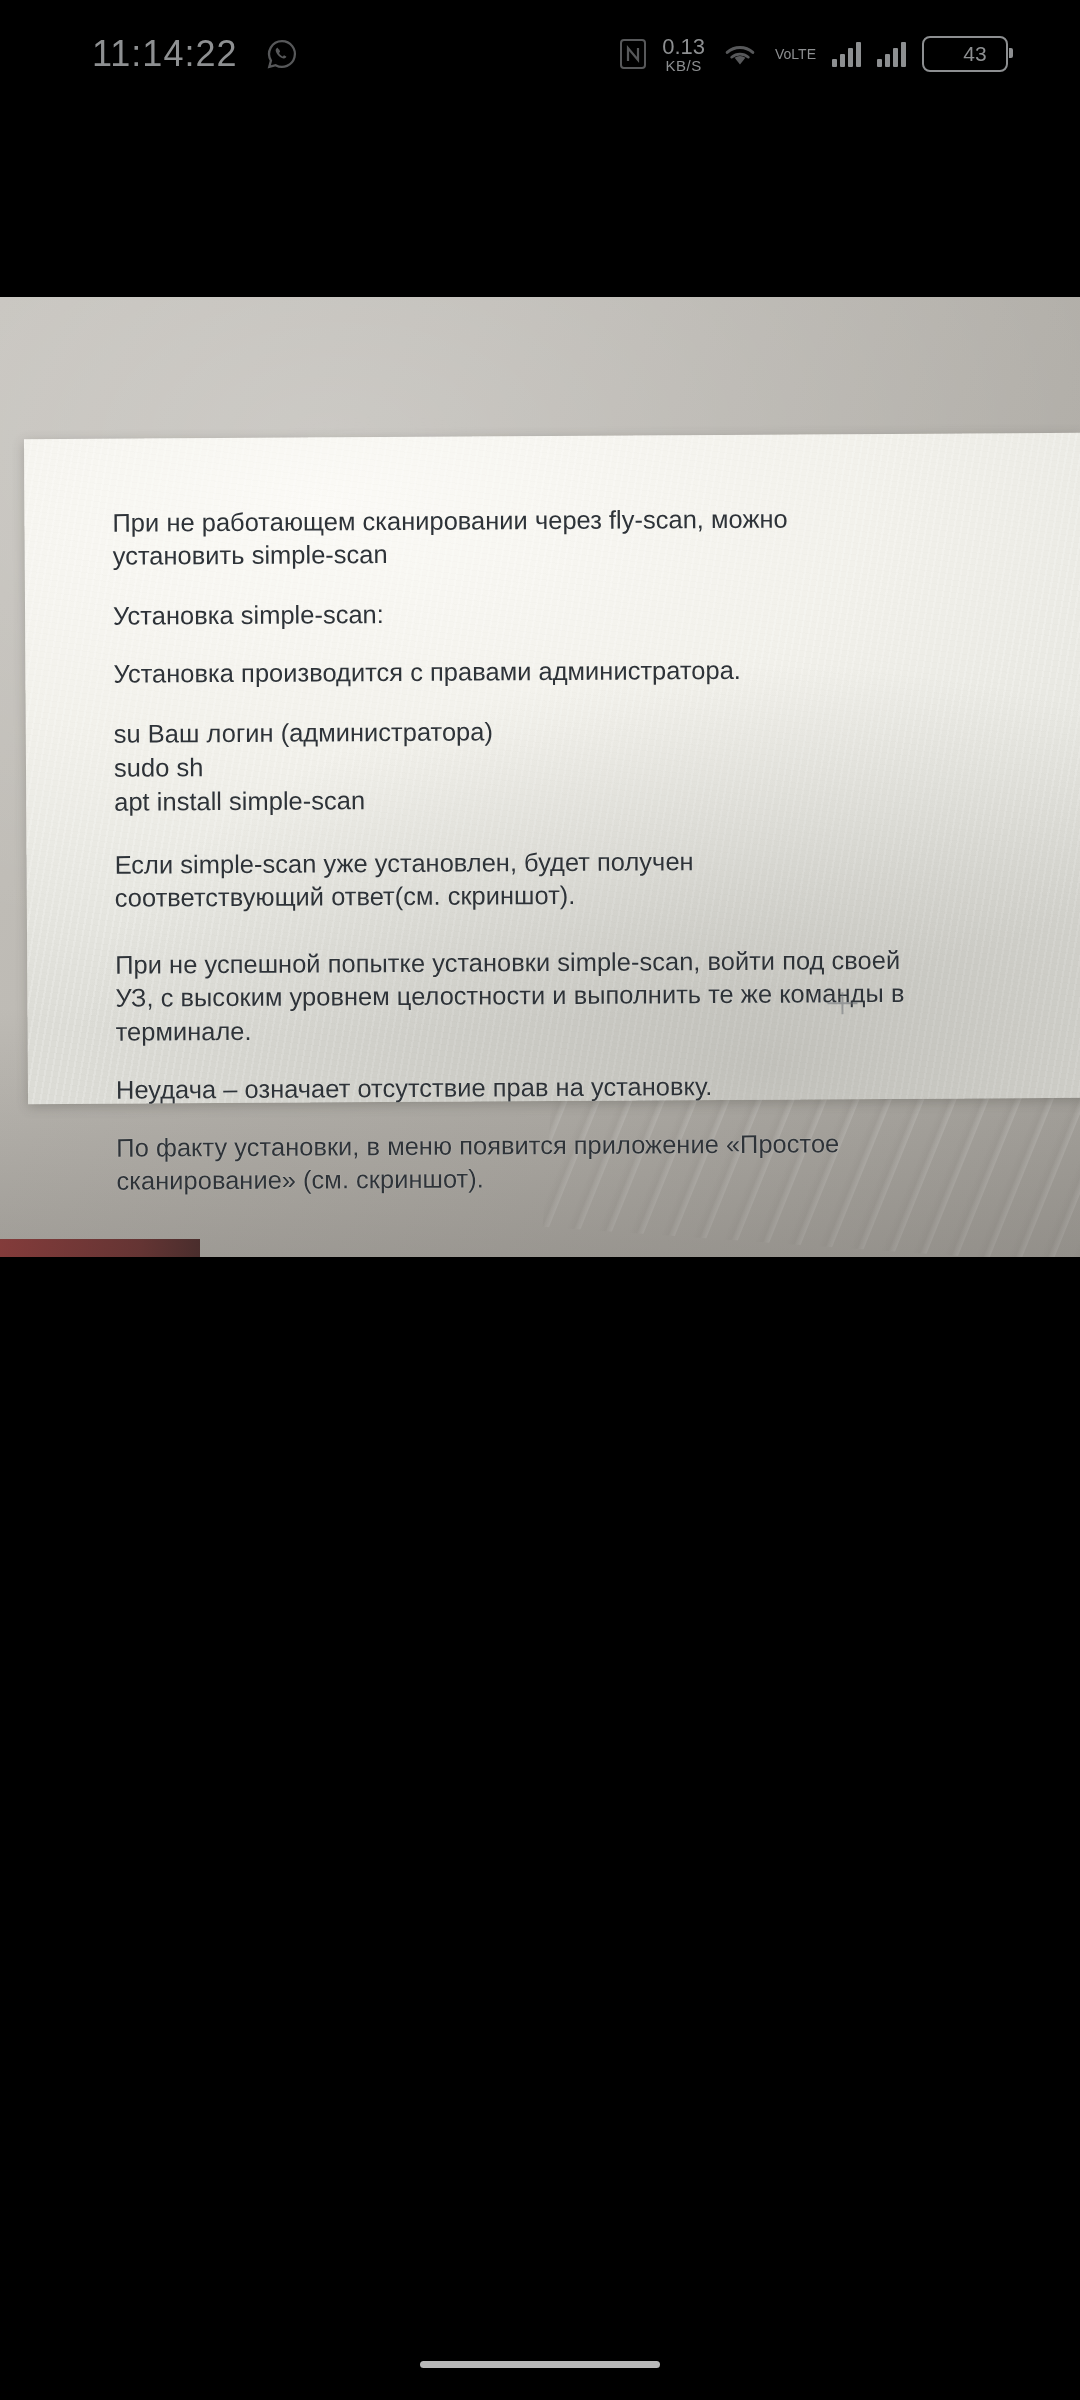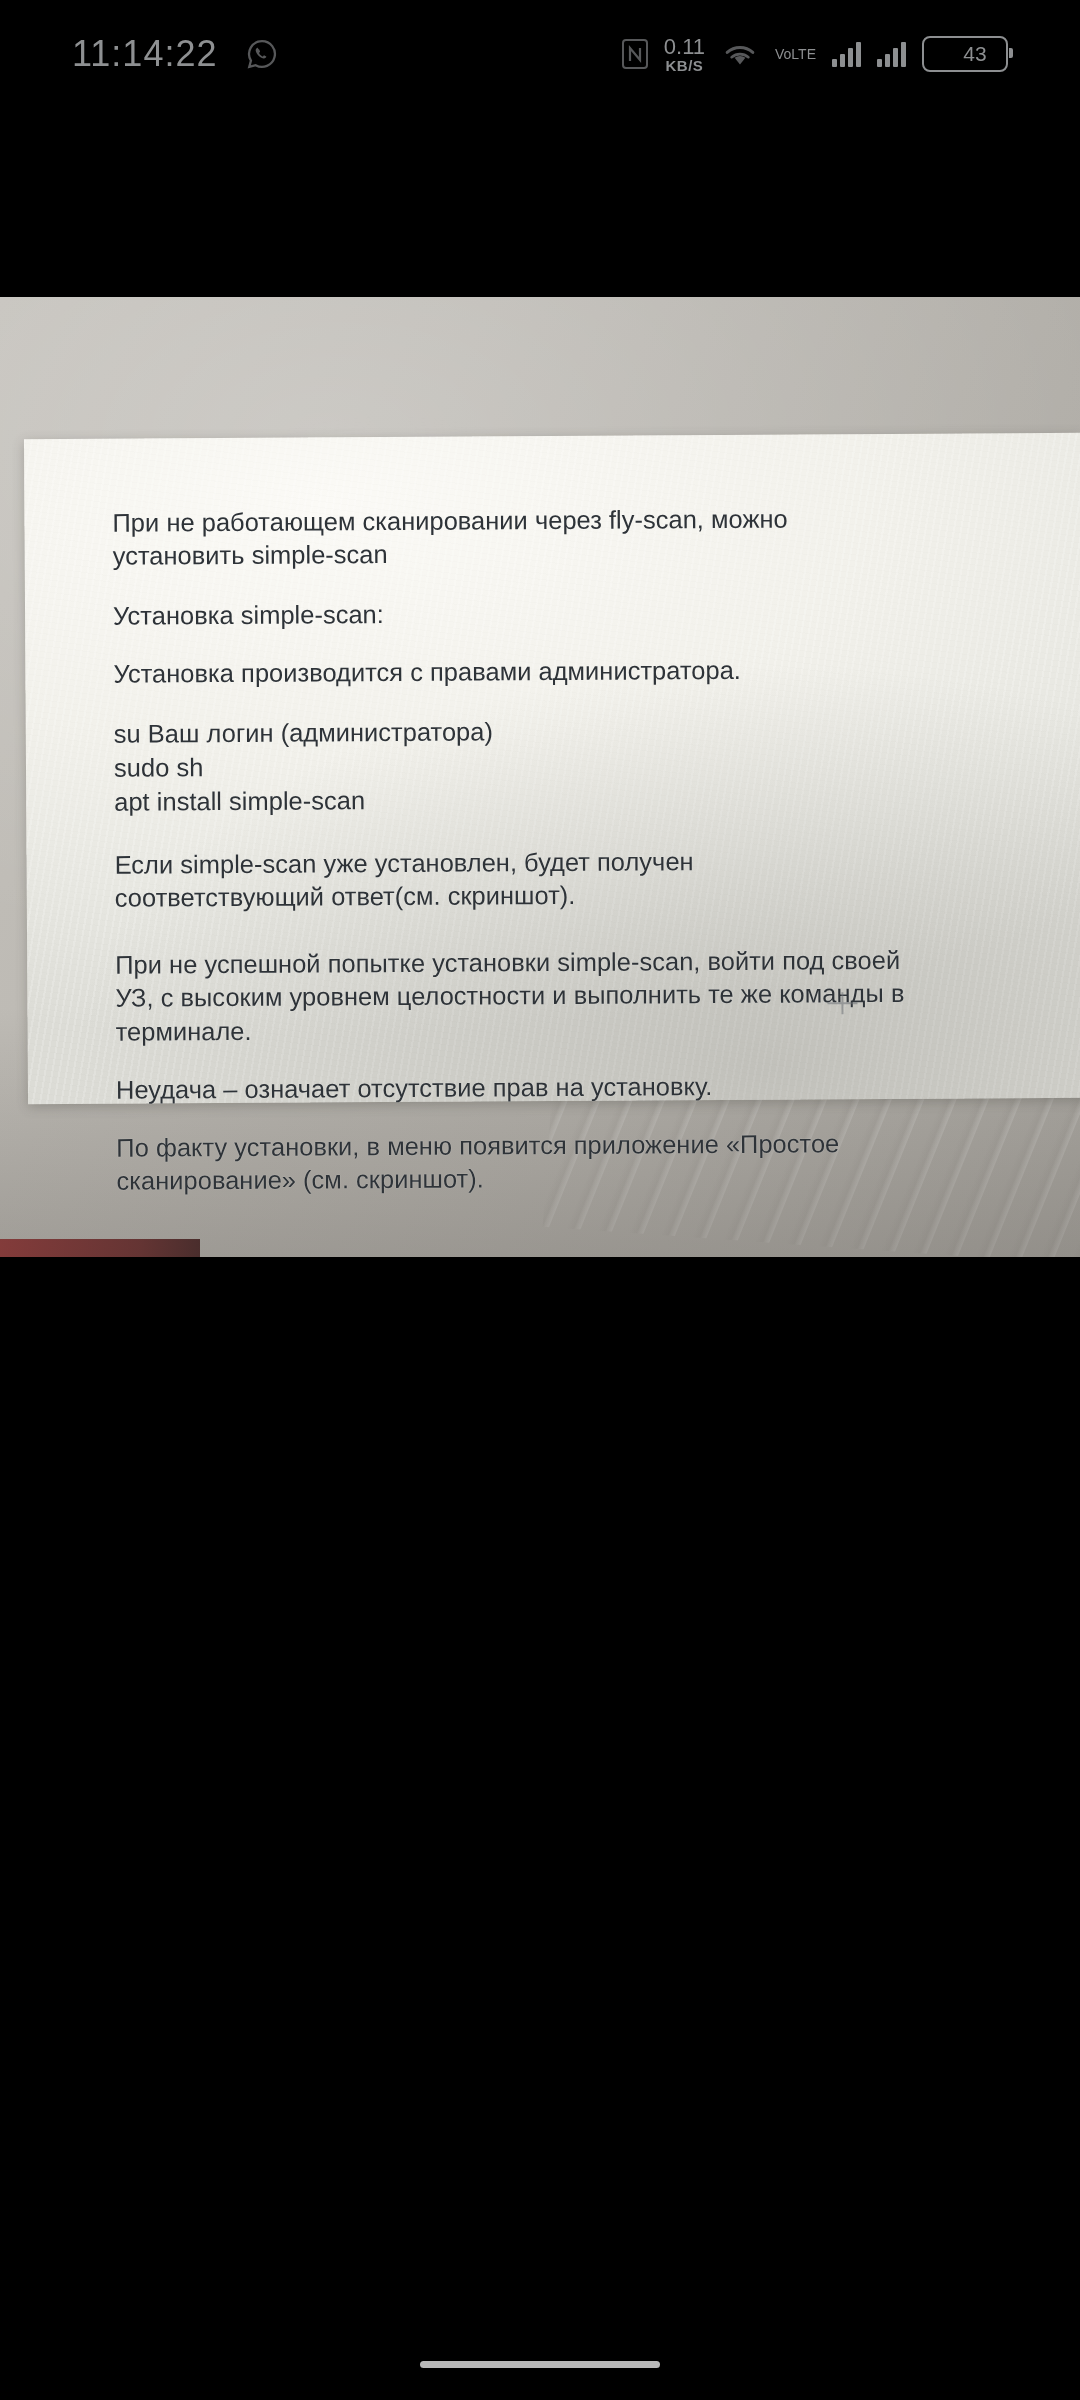--- a/index.html
+++ b/index.html
@@ -20,21 +20,21 @@
     position: absolute;
     top: 0; left: 0;
     width: 1080px;
     height: 108px;
     display: flex;
     align-items: center;
     color: #8d8f91;
     font-size: 34px;
   }
   .sb-clock {
-    margin-left: 72px;
+    margin-left: 92px;
     letter-spacing: 1px;
     font-size: 36px;
     color: #8e9092;
   }
   .sb-left-icons {
     margin-left: 28px;
     display: flex;
     align-items: center;
     gap: 18px;
   }
@@ -51,21 +51,21 @@
   }
   .ic svg { display: block; }
   .netspeed {
     display: flex;
     flex-direction: column;
     align-items: center;
     line-height: 1;
     color: #8d8f91;
   }
   .netspeed .v { font-size: 22px; }
-  .netspeed .u { font-size: 15px; letter-spacing: .5px; font-weight: bold; }
+  .netspeed .u { font-size: 15px; letter-spacing: .5px; }
   .volte {
     display: flex;
     flex-direction: row;
     align-items: center;
     line-height: 1.05;
     color: #8d8f91;
     font-size: 14px;
   }
   .bars {
     display: flex;
@@ -265,21 +265,21 @@
 
   <div class="sb-right">
     <span class="ic">
       <svg width="26" height="30" viewBox="0 0 26 30">
         <rect x="1" y="1" width="24" height="28" rx="3" fill="none" stroke="#8d8f91" stroke-width="2"></rect>
         <path d="M8 22V9l10 12V9" fill="none" stroke="#8d8f91" stroke-width="2.2"></path>
       </svg>
     </span>
 
     <span class="netspeed">
-      <span class="v">0.11</span>
+      <span class="v">0.13</span>
       <span class="u">KB/S</span>
     </span>
 
     <span class="ic">
       <svg width="38" height="30" viewBox="0 0 38 30">
         <path d="M19 25.5l-5.4-6.7a8.6 8.6 0 0 1 10.8 0z" fill="#8d8f91"></path>
         <path d="M6.2 13.4a19 19 0 0 1 25.6 0" fill="none" stroke="#8d8f91" stroke-width="3" stroke-linecap="round"></path>
         <path d="M10.6 18.2a13 13 0 0 1 16.8 0" fill="none" stroke="#8d8f91" stroke-width="2.6" stroke-linecap="round"></path>
       </svg>
     </span>

